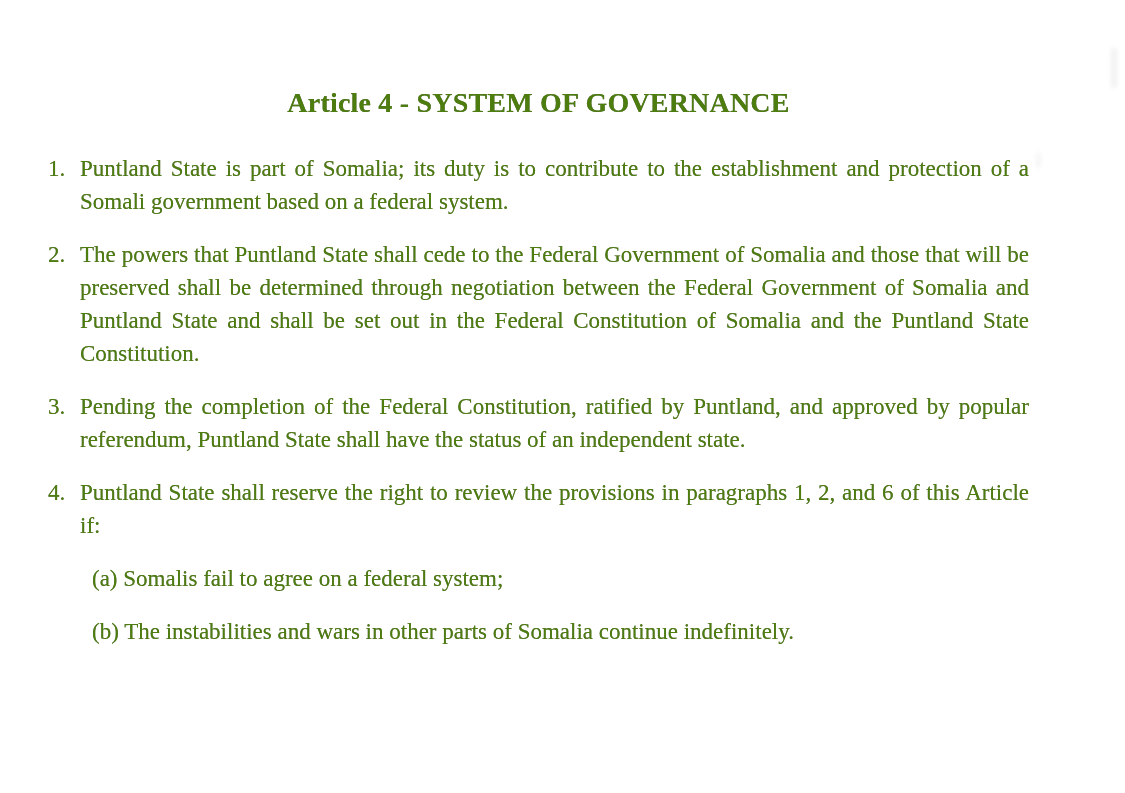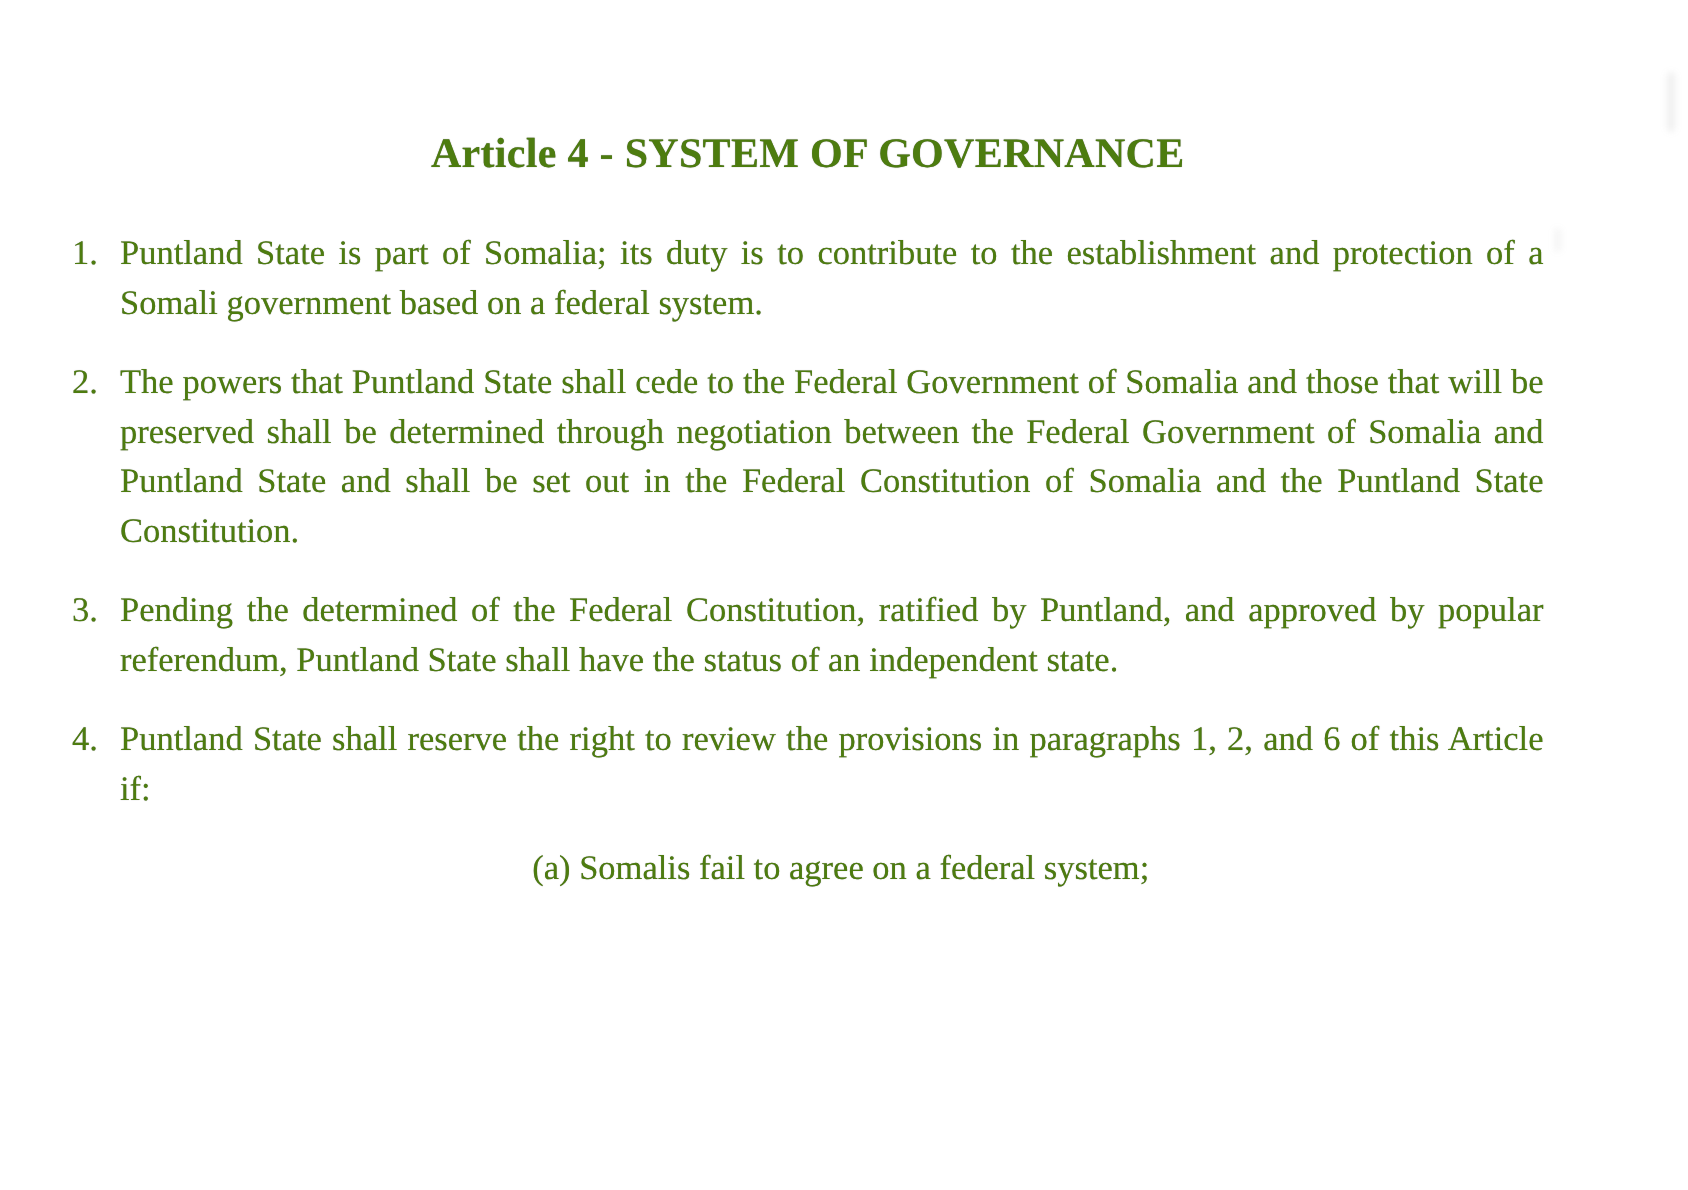--- a/index.html
+++ b/index.html
@@ -49,21 +49,20 @@
   }
   .clause-text {
     flex: 1;
     margin: 0;
     text-align: justify;
     text-shadow: 0 0 0.5px rgba(10,10,10,0.5);
   }
   .subclause {
     margin: 0 0 20px 44px;
     text-shadow: 0 0 0.5px rgba(10,10,10,0.5);
-    text-align: center;
   }
   .clause-five {
     margin: 0;
     padding-left: 45px;
     text-indent: -45px;
     text-align: justify;
     text-shadow: 0 0 0.5px rgba(10,10,10,0.5);
   }
   .clause-five .clause-num-inline {
     padding-right: 8px;
@@ -92,33 +91,37 @@
         <p class="clause-text">Puntland State is part of Somalia; its duty is to contribute to the establishment and protection of a Somali government based on a federal system.</p>
       </div>
 
       <div class="clause">
         <span class="clause-num">2.</span>
         <p class="clause-text">The powers that Puntland State shall cede to the Federal Government of Somalia and those that will be preserved shall be determined through negotiation between the Federal Government of Somalia and Puntland State and shall be set out in the Federal Constitution of Somalia and the Puntland State Constitution.</p>
       </div>
 
       <div class="clause">
         <span class="clause-num">3.</span>
-        <p class="clause-text">Pending the determined of the Federal Constitution, ratified by Puntland, and approved by popular referendum, Puntland State shall have the status of an independent state.</p>
+        <p class="clause-text">Pending the completion of the Federal Constitution, ratified by Puntland, and approved by popular referendum, Puntland State shall have the status of an independent state.</p>
       </div>
 
       <div class="clause">
         <span class="clause-num">4.</span>
         <p class="clause-text">Puntland State shall reserve the right to review the provisions in paragraphs 1, 2, and 6 of this Article if:</p>
       </div>
 
       <div class="subclause">
         <span>(a)</span>
         <span>Somalis fail to agree on a federal system;</span>
       </div>
 
+      <div class="subclause">
+        <span>(b)</span>
+        <span>The instabilities and wars in other parts of Somalia continue indefinitely.</span>
+      </div>
 
 
     </div>
   </div>
 
   <div class="artifact artifact-right-top"></div>
   <div class="artifact artifact-right-mid"></div>
 </div>
 
 </body></html>

